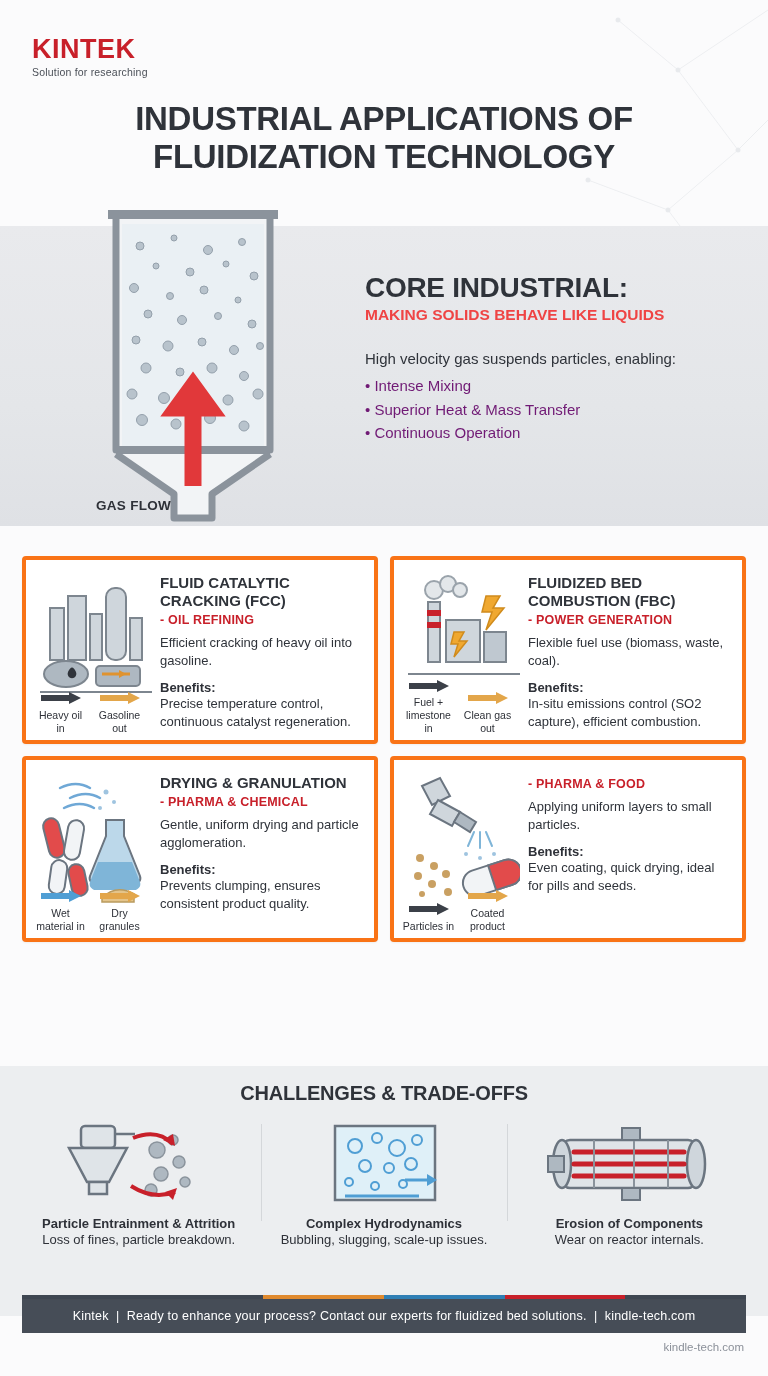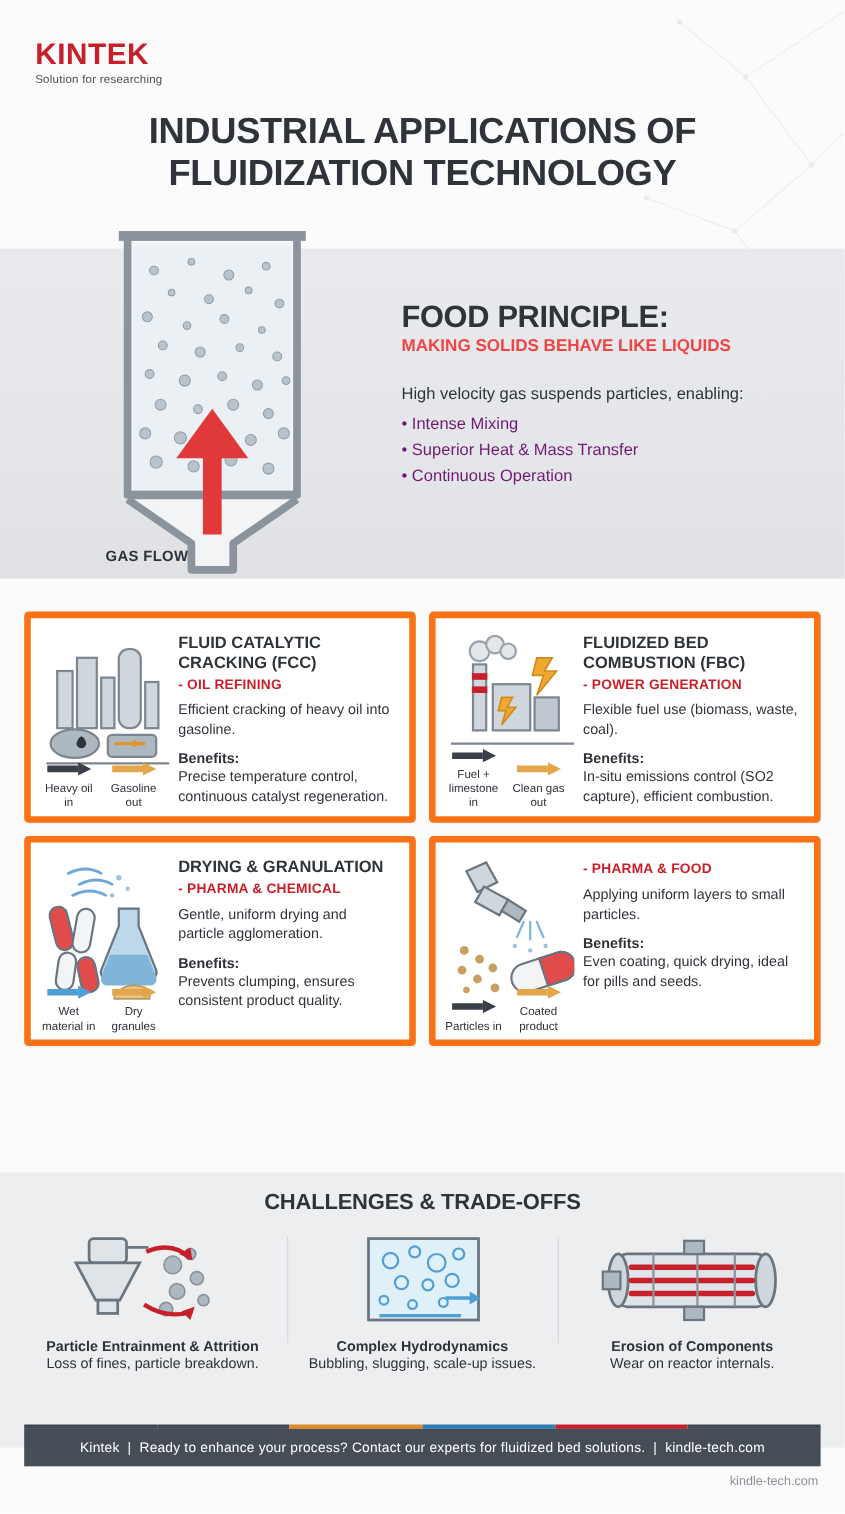--- a/index.html
+++ b/index.html
@@ -44,21 +44,21 @@
   .reactor { position:absolute; left:78px; top:200px; width:230px; height:330px; }
   .gasflow {
     position:absolute; left:96px; top:498px; width:190px; 
     font-size:13.5px; font-weight:bold; letter-spacing:.3px;
   }
 
   
   .cards { position:absolute; left:22px; top:556px; width:724px; }
   .row { display:flex; gap:12px; margin-bottom:12px; }
   .card {
-    width:356px; background:#fff; border:6px solid #f97316; border-radius:4px;
+    width:356px; background:#fff; border:4px solid #f97316; border-radius:4px;
     padding:14px 14px 10px 14px; position:relative;
     box-shadow:0 1px 2px rgba(0,0,0,.05);
     display:flex; gap:8px;
   }
   .card-art { width:112px; flex:0 0 112px; position:relative; }
   .card-body { flex:1; }
   .card-h { font-size:15px; font-weight:bold; line-height:1.2; color:#2f333a;}
   .card-sector { font-size:12.5px; font-weight:bold; color:#c8202a; margin-top:3px; letter-spacing:.2px;}
   .card-desc { font-size:13px; line-height:1.35; margin-top:7px; color:#2f333a;}
   .ben-h { font-size:13px; font-weight:bold; margin-top:11px; }
@@ -182,21 +182,21 @@
 
     <rect x="38" y="246" width="154" height="8" fill="#8b939c"></rect>
 
     <path d="M38 254 L96 294 L96 318 L134 318 L134 294 L192 254" fill="#f2f4f6" stroke="#8b939c" stroke-width="7" stroke-linejoin="round"></path>
 
     <path d="M115 286 L115 196 M115 186 L99 208 L131 208 Z" stroke="#e1383a" stroke-width="17" fill="#e1383a" stroke-linecap="butt"></path>
   </svg>
   <div class="gasflow">GAS FLOW</div>
 
   <div class="band-right">
-    <div class="cp-title">FOOD PRINCIPLE:</div>
+    <div class="cp-title">CORE INDUSTRIAL:</div>
     <div class="cp-sub">MAKING SOLIDS BEHAVE LIKE LIQUIDS</div>
     <div class="cp-lead">High velocity gas suspends particles, enabling:</div>
     <ul class="cp-list">
       <li>Intense Mixing</li>
       <li>Superior Heat &amp; Mass Transfer</li>
       <li>Continuous Operation</li>
     </ul>
   </div>
 
   <div class="cards">

